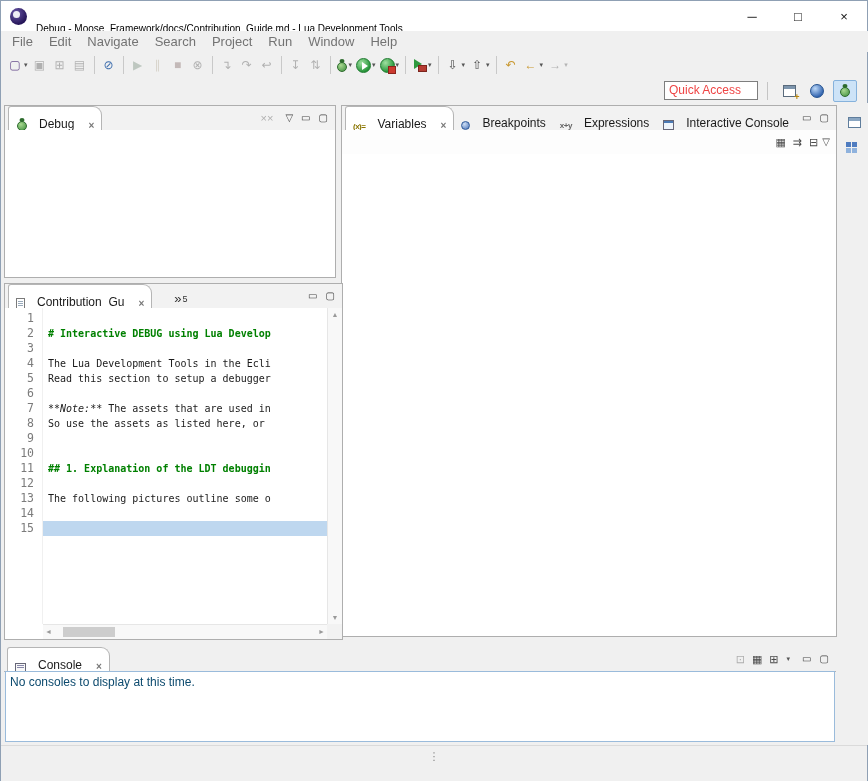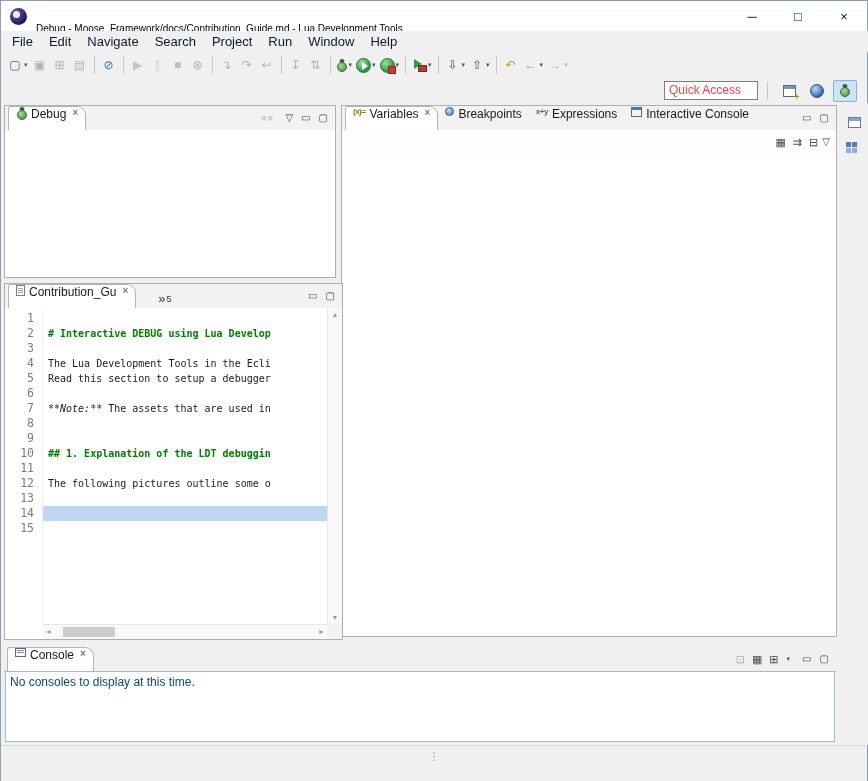--- a/index.html
+++ b/index.html
@@ -17,21 +17,21 @@
   #app-icon::after{content:"";position:absolute;left:3px;top:3px;width:7px;height:7px;border-radius:50%;
     background:rgba(255,255,255,.9);}
   #title-text{margin-left:9px;font-size:10px;white-space:nowrap;margin-top:25px;}
   #win-controls{margin-left:auto;display:flex;height:100%;}
   .win-btn{width:46px;height:100%;display:flex;align-items:center;justify-content:center;
     font-size:13px;color:#111;cursor:default;}
 
   
   #menubar{position:absolute;left:1px;top:31px;width:866px;height:21px;display:flex;align-items:center;
     background:#f0f0f0;padding-left:3px;}
-  .menu-item{padding:2px 8px;font-size:13px;color:#0f172a;}
+  .menu-item{padding:2px 8px;font-size:13px;color:#737373;}
 
   
   #toolbar{position:absolute;left:1px;top:52px;width:866px;height:26px;display:flex;align-items:center;
     padding-left:4px;}
   .tb-item{display:flex;align-items:center;height:22px;padding:0 2px;border-radius:2px;}
   .tb-icon{width:16px;height:16px;display:flex;align-items:center;justify-content:center;
     font-size:12px;color:#4a4a4a;line-height:16px;}
   .tb-item.disabled{opacity:.38;filter:grayscale(75%);}
   .tb-dd{font-size:7px;color:#555;margin-left:1px;}
   .tb-sep{width:1px;height:18px;background:#c9c9c9;margin:0 4px;}
@@ -69,21 +69,21 @@
   .kind-open{width:13px;height:12px;border:1px solid #5a6b7c;background:#fff;position:relative;box-sizing:border-box;}
   .kind-open::before{content:"";position:absolute;left:0;top:0;right:0;height:3px;background:#7d95ad;}
   .kind-open::after{content:"+";position:absolute;right:-5px;bottom:-6px;font-size:9px;color:#b8860b;font-weight:bold;}
   .kind-lua{width:14px;height:14px;border-radius:50%;box-sizing:border-box;border:1px solid #24528f;
     background:radial-gradient(circle at 35% 30%,#bcd8f8,#2f62ae 75%);}
 
   
   .panel{position:absolute;background:#fff;border:1px solid #aeaeae;box-sizing:border-box;}
   .tabrow{position:relative;height:24px;background:#f2f2f2;border-bottom:1px solid #b5b5b5;
     display:flex;align-items:flex-end;}
-  .tab{height:23px;display:flex;align-items:flex-start;gap:4px;padding:0 7px;font-size:12px;color:#1a1a1a;
+  .tab{height:23px;display:flex;align-items:flex-end;gap:12px;padding:0 7px;font-size:12px;color:#1a1a1a;
     white-space:nowrap;}
   .tab.selected{background:#fff;border:1px solid #b5b5b5;border-bottom:none;border-radius:3px 9px 0 0;
     margin-bottom:-1px;margin-left:3px;height:24px;}
   .tab-close{font-size:10px;color:#777;margin-left:2px;font-weight:bold;}
   .tab-label{pointer-events:none;}
   .panel-ctrls{margin-left:auto;display:flex;align-items:center;gap:8px;padding-right:7px;height:24px;}
   .ctrl{font-size:10px;color:#444;line-height:1;}
   .view-tools{display:flex;align-items:center;gap:7px;margin-right:4px;}
   .vt-icon{font-size:11px;color:#4a4a4a;display:flex;align-items:center;}
   .vt-icon.disabled{opacity:.4;}
@@ -381,20 +381,21 @@
         <div class="gut-num">15</div>
       </div>
     <div id="code">
         <div class="code-line"><span></span></div>
         <div class="code-line"><span class="h"># Interactive DEBUG using Lua Develop</span></div>
         <div class="code-line"><span></span></div>
         <div class="code-line"><span>The Lua Development Tools in the Ecli</span></div>
         <div class="code-line"><span>Read this section to setup a debugger</span></div>
         <div class="code-line"><span></span></div>
         <div class="code-line"><span class="it">**Note:**</span><span> The assets that are used in</span></div>
+        <div class="code-line"><span>So use the assets as listed here, or </span></div>
         <div class="code-line"><span></span></div>
         <div class="code-line"><span></span></div>
         <div class="code-line"><span class="h">## 1. Explanation of the LDT debuggin</span></div>
         <div class="code-line"><span></span></div>
         <div class="code-line"><span>The following pictures outline some o</span></div>
         <div class="code-line"><span></span></div>
         <div class="code-line current-line"><span></span></div>
       </div>
     <div id="vscroll">
       <div class="scroll-arrow" id="vs-up">▲</div>

